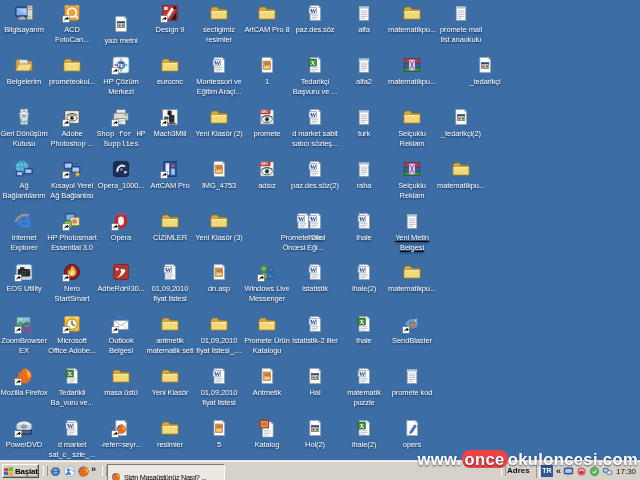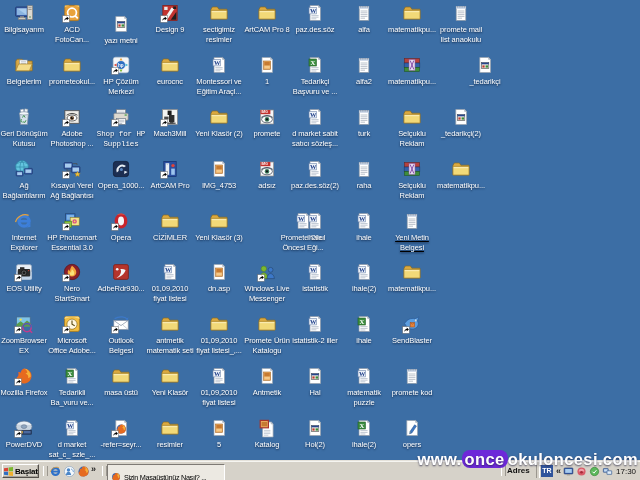--- a/index.html
+++ b/index.html
@@ -1110,21 +1110,21 @@
         <div class="ic">
           <svg viewBox="0 0 20 20">
             <path d="M2 6.2 3.4 4h5l1.4 2.2h8.2V16H2z" fill="#DCA93F" stroke="#8A6A20" stroke-width=".7"></path>
             <path d="M2 7.4h16v8.6H2z" fill="#F2D978" stroke="#A9852F" stroke-width=".7"></path>
             <path d="M2.8 8h14.4v1.2H2.8z" fill="#FAEAAE"></path>
           </svg>
         </div>
         <div class="lbl">matematikpu...</div>
       </div>
     </div>
-  <div id="watermark" style="color: rgb(255, 255, 255);"><span>www.</span><span class="hl" style="background: #6d28d9;">once</span><span>okuloncesi.com</span></div>
+  <div id="watermark" style="color: rgb(255, 255, 255);"><span>www.</span><span class="hl" style="background: #ef4444;">once</span><span>okuloncesi.com</span></div>
   <div id="taskbar">
     <div id="start-btn">
       <svg width="9" height="9" viewBox="0 0 10 10">
         <path fill="#D94536" d="M0 1.4 4.6 .7V4.7H0z"></path>
         <path fill="#7CB82F" d="M5.2 .6 10 0v4.7H5.2z"></path>
         <path fill="#2E6FC2" d="M0 5.3h4.6v4L0 8.7z"></path>
         <path fill="#F0B02F" d="M5.2 5.3H10V10L5.2 9.4z"></path>
       </svg>
       <span>Başlat</span>
     </div>

